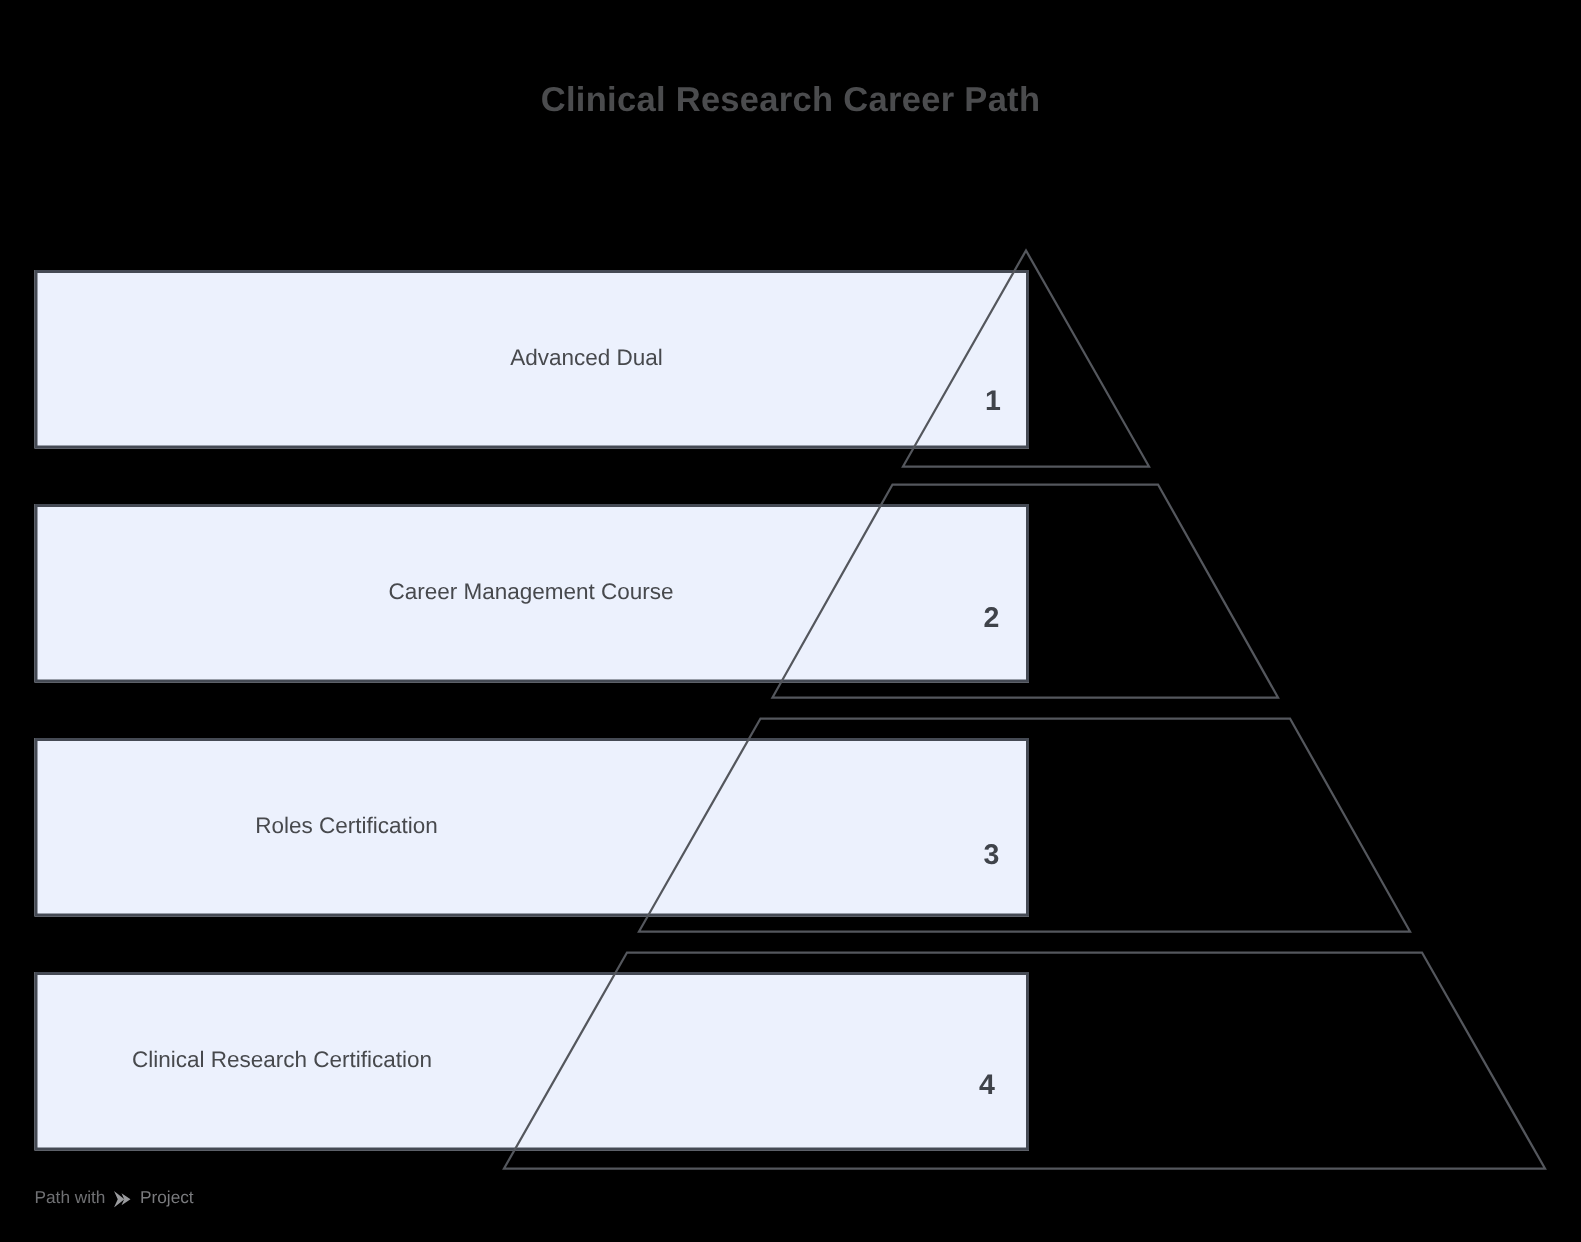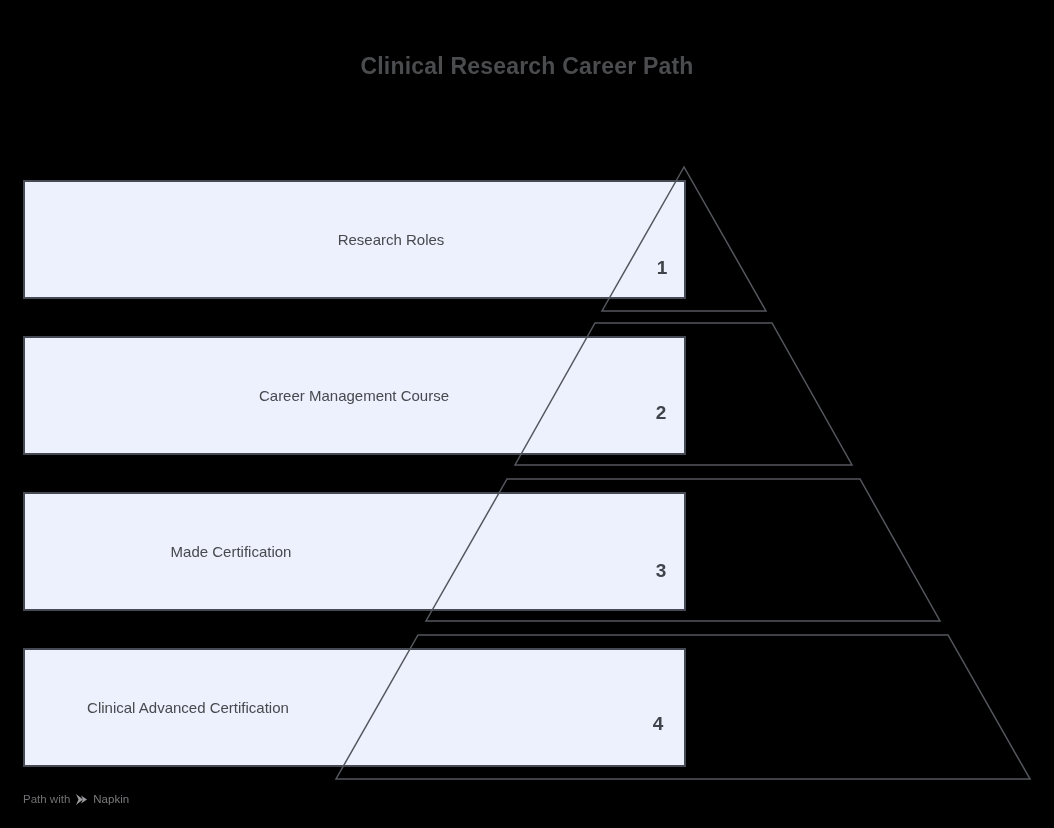--- a/index.html
+++ b/index.html
@@ -98,32 +98,32 @@
   <div class="level-box lv3"></div>
   <div class="level-box lv4"></div>
 
   <svg class="pyramid-svg" width="1054" height="828" viewBox="0 0 1054 828">
     <polygon points="684,167 602,311 766,311"></polygon>
     <polygon points="595,323 772,323 852,465 515,465"></polygon>
     <polygon points="507,479 860,479 940,621 426,621"></polygon>
     <polygon points="418,635 948,635 1030,779 336,779"></polygon>
   </svg>
 
-  <span class="level-label label-1">Research Roles</span>
+  <span class="level-label label-1">Advanced Dual</span>
   <span class="level-label label-2">Career Management Course</span>
-  <span class="level-label label-3">Made Certification</span>
-  <span class="level-label label-4">Clinical Advanced Certification</span>
+  <span class="level-label label-3">Roles Certification</span>
+  <span class="level-label label-4">Clinical Research Certification</span>
 
   <span class="level-rank rank-1">1</span>
   <span class="level-rank rank-2">2</span>
   <span class="level-rank rank-3">3</span>
   <span class="level-rank rank-4">4</span>
 
   <div class="watermark">
     <span>Path with</span>
     <svg class="wm-icon" width="13" height="11" viewBox="0 0 13 11">
       <polygon points="1,0 8,5.5 1,11 3.5,5.5" fill="#9a9b9e"></polygon>
       <polygon points="6,1.5 12,5.5 6,9.5 7.8,5.5" fill="#9a9b9e"></polygon>
     </svg>
-    <span class="brand">Napkin</span>
+    <span class="brand">Project</span>
   </div>
 
 </div>
 
 </body></html>

